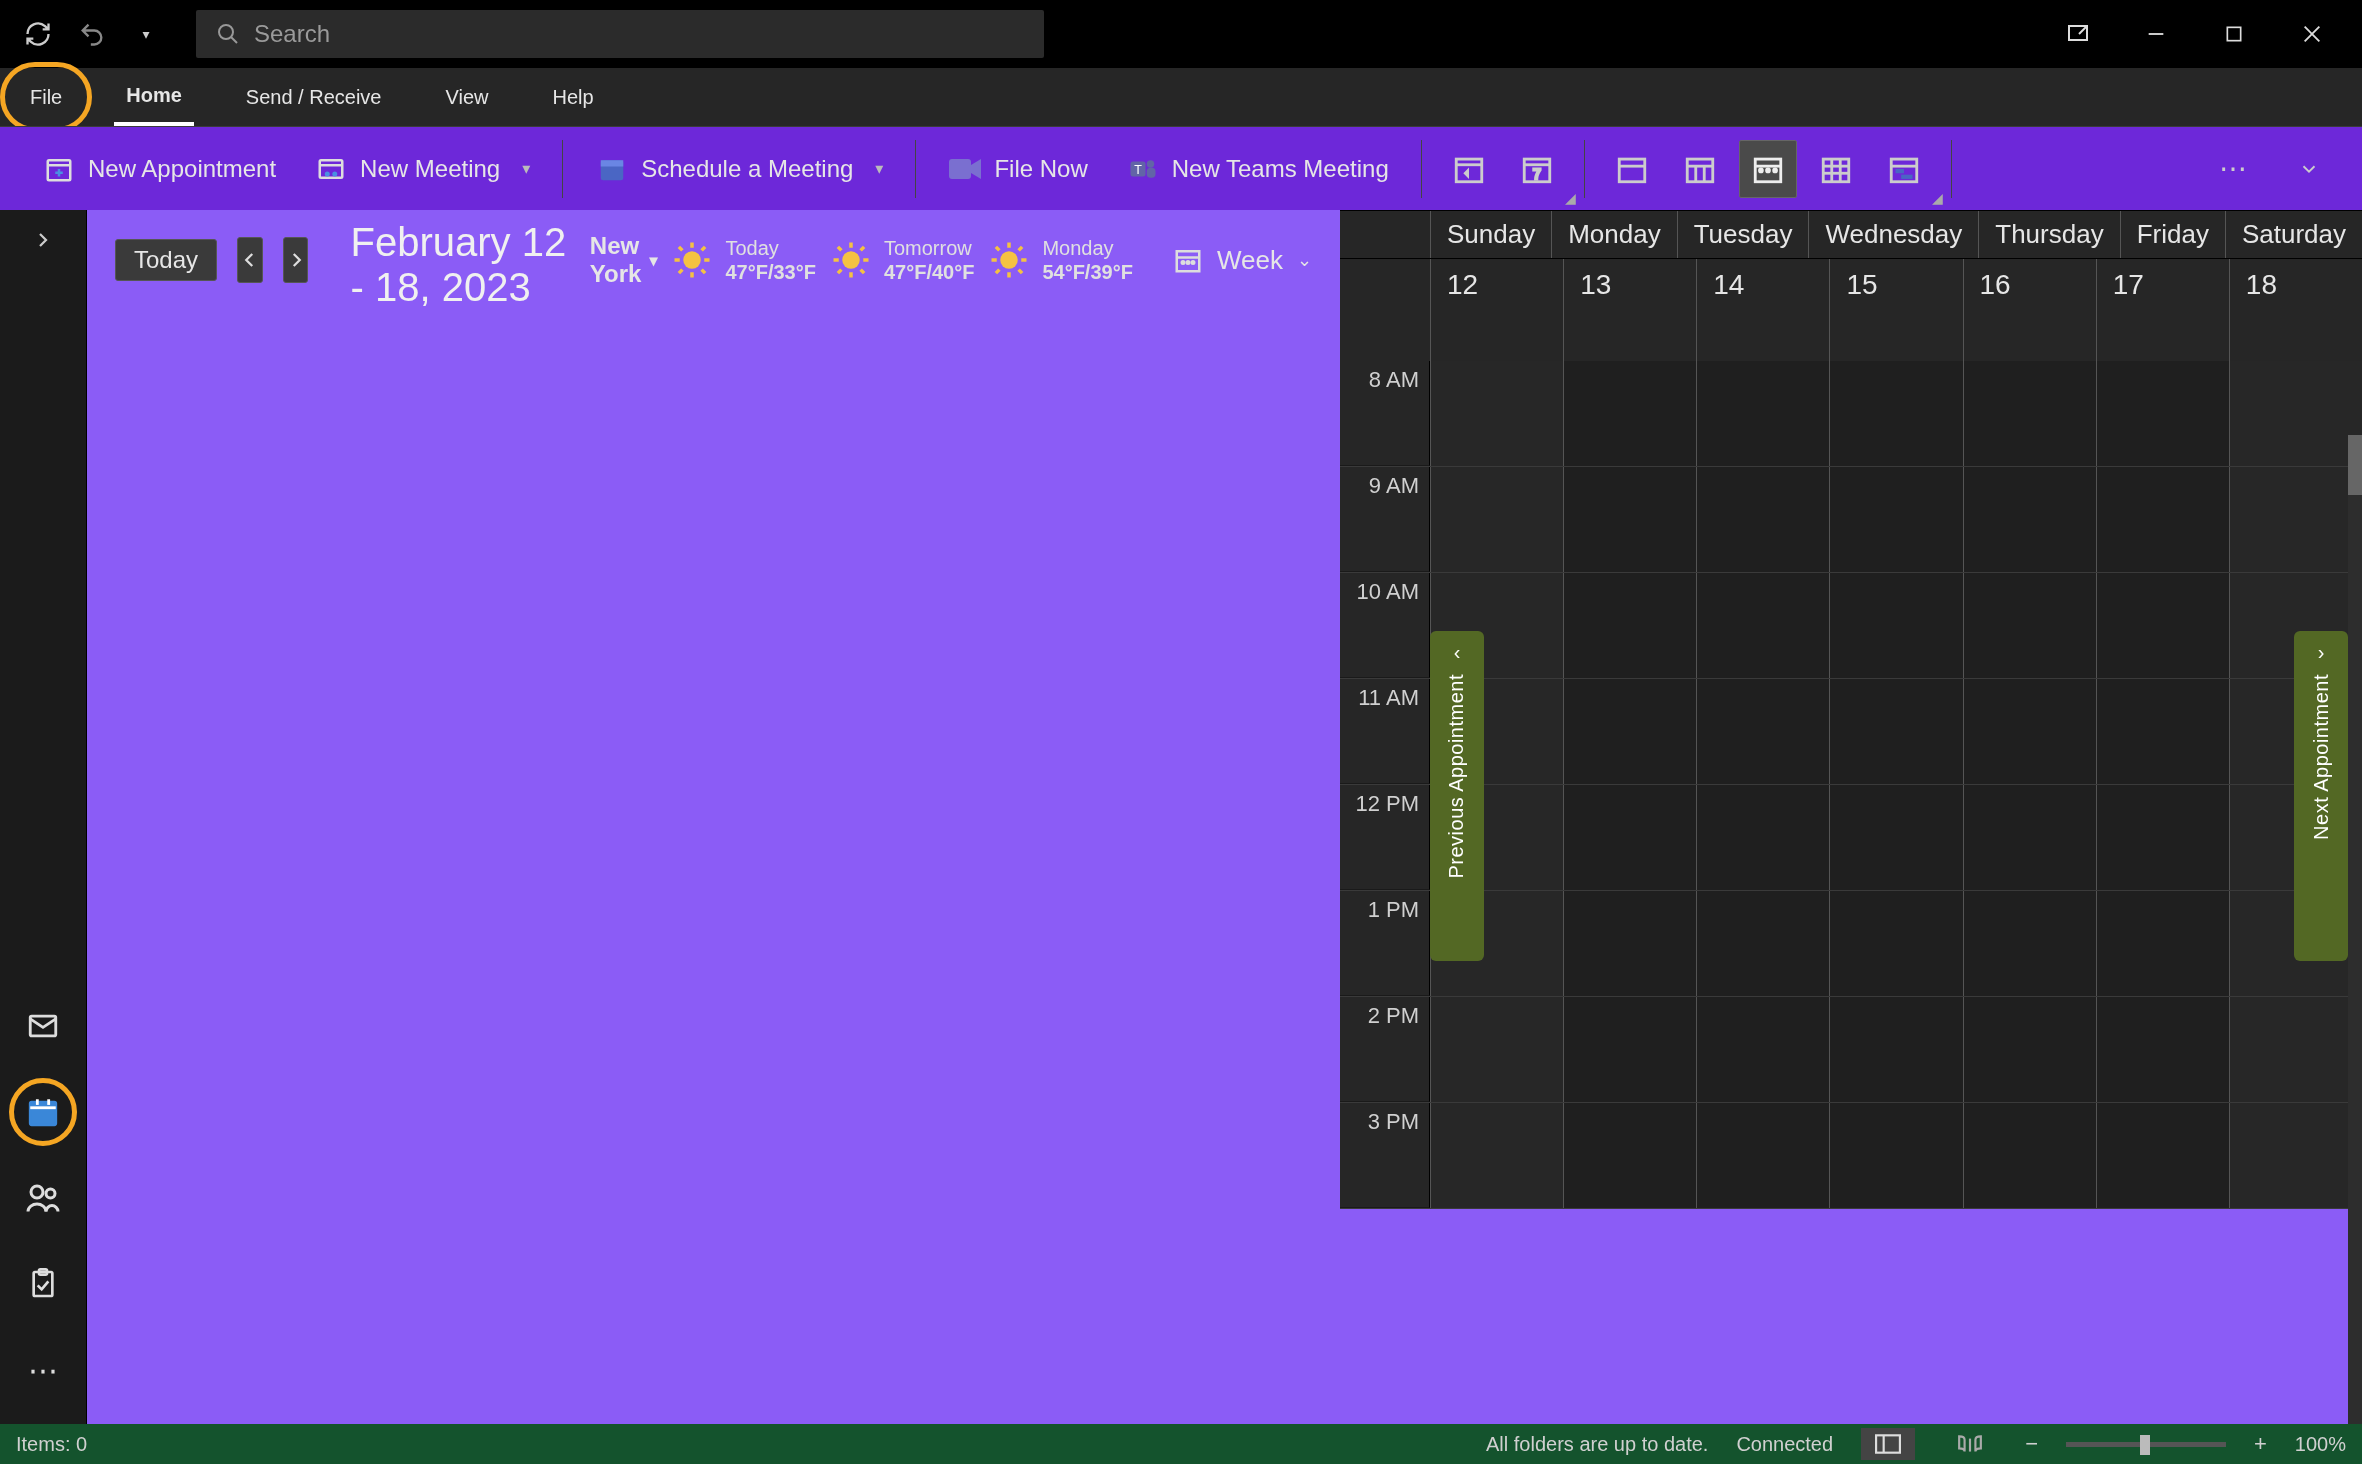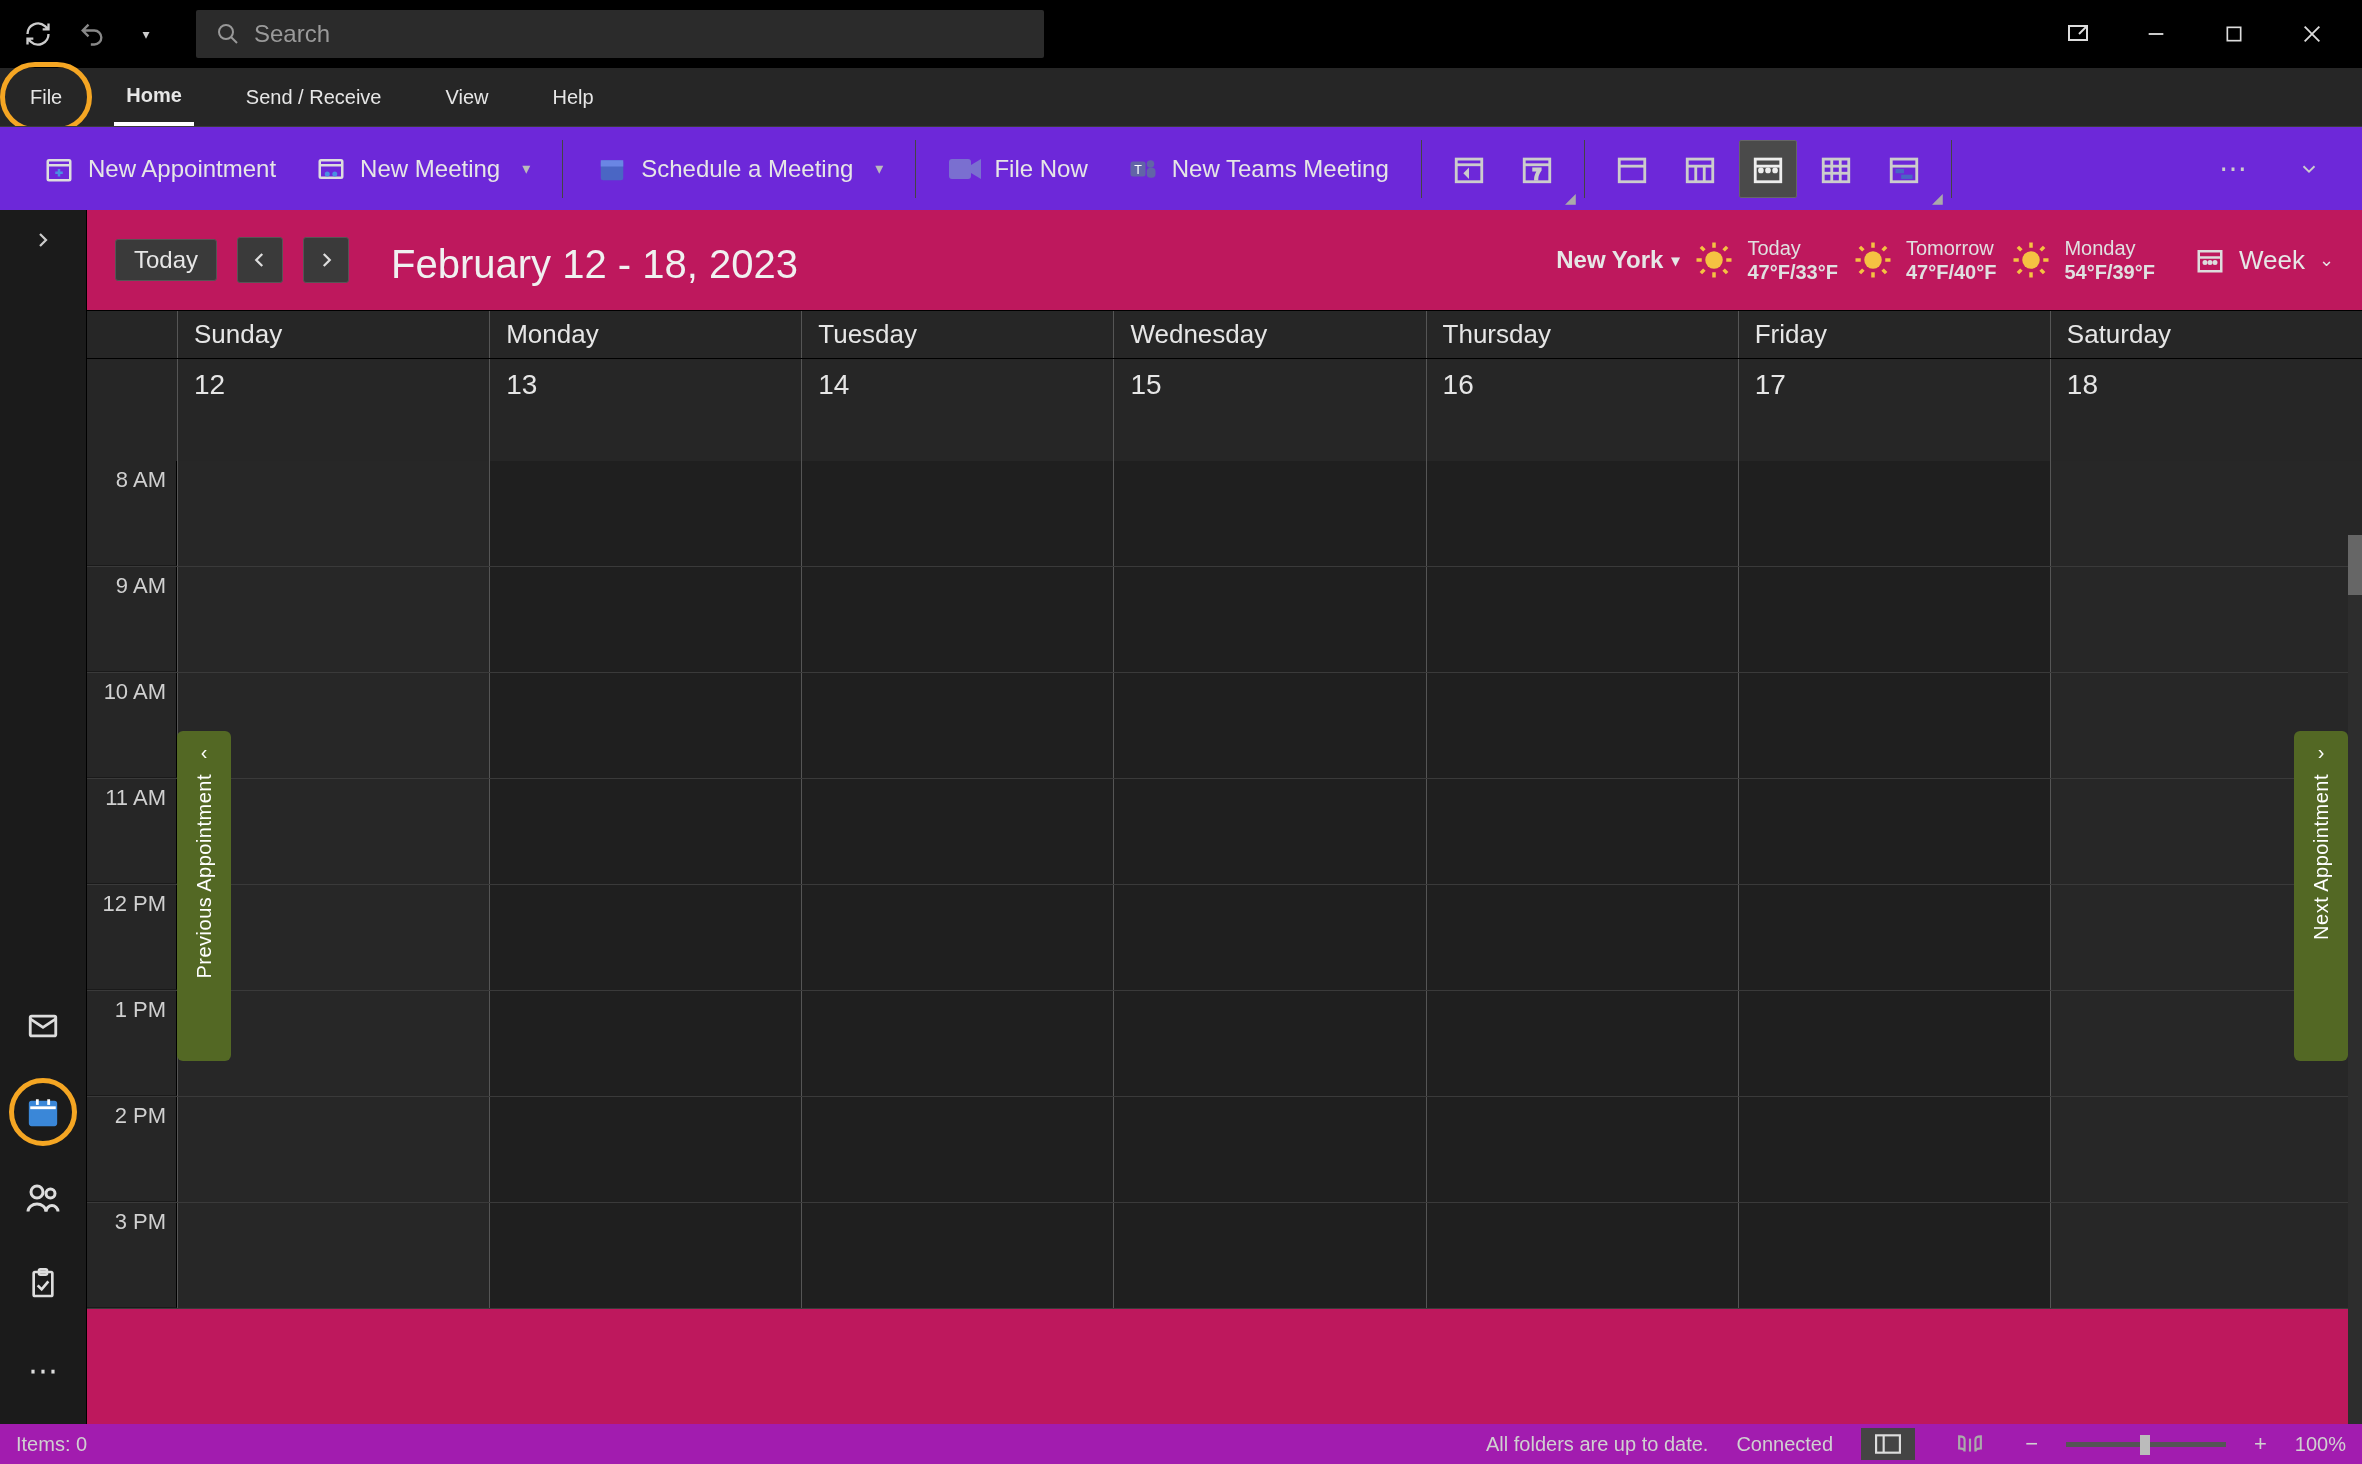--- a/index.html
+++ b/index.html
@@ -39,21 +39,21 @@
   
   .main { display:flex; height: calc(100% - 68px - 58px - 84px - 40px); }
   .leftbar { width:86px; background:#1b1b1b; display:flex; flex-direction:column; }
   .fold-expand { height:60px; display:flex; align-items:center; justify-content:center; color:#ccc;}
   .leftbar-spacer { flex:1; }
   .nav-icons { display:flex; flex-direction:column; gap:38px; align-items:center; padding-bottom:30px;}
   .nav-btn { width:48px; height:48px; display:flex; align-items:center; justify-content:center; color:#e6e6e6;}
   .nav-btn.calendar-active { position:relative; }
   .nav-btn.calendar-active::after { content:""; position:absolute; top:-10px; left:-10px; right:-10px; bottom:-10px; border:5px solid #f5a623; border-radius:999px; }
 
-  .content { flex:1; display:flex; flex-direction:column; background:#be185d; border-left:1px solid #000;}
+  .content { flex:1; display:flex; flex-direction:row; background:#8b5cf6; border-left:1px solid #000;}
   .cal-header { height:100px; display:flex; align-items:center; padding:0 28px; gap:20px; }
   .today-btn { background:#3a3a3a; border:1px solid #555; padding:6px 18px; font-size:24px; border-radius:3px;}
   .navarrow { width:46px; height:46px; background:#3a3a3a; border:1px solid #555; display:flex; align-items:center; justify-content:center; border-radius:3px;}
   .cal-title { font-size:40px; font-weight:400; margin-left:22px; color:#f0f0f0;margin-top:9px;}
   .weather-row { margin-left:auto; display:flex; align-items:center; gap:14px; }
   .city { font-weight:600; font-size:24px; display:flex; align-items:center; gap:8px;}
   .wday { display:flex; align-items:center; gap:12px;}
   .wday .sun { width:42px; height:42px; }
   .wday .wtxt { display:flex; flex-direction:column; line-height:1.2;}
   .wday .wlabel { font-size:20px; color:#e0e0e0;}
@@ -78,21 +78,21 @@
   .prev-appt, .next-appt { position:absolute; width:54px; height:330px; background:#536824; color:#fff; display:flex; flex-direction:column; align-items:center; justify-content:flex-start; border-radius:6px; padding-top:10px;}
   .prev-appt { left:90px; top:260px; }
   .next-appt { right:14px; top:260px; }
   .vert-text { writing-mode: vertical-rl; transform: rotate(180deg); font-size:20px; margin-top:10px; letter-spacing:0.5px;}
   .appt-caret { font-size:20px; }
 
   .scrollbar-v { position:absolute; right:0; top:0; bottom:0; width:14px; background:#2d2d2d;}
   .scrollbar-v .thumb { position:absolute; top:0; width:100%; height:60px; background:#666;}
 
   
-  .statusbar { height:40px; background:#a21caf; display:flex; align-items:center; padding:0 16px; font-size:20px; color:#d0d0d0;}
+  .statusbar { height:40px; background:#14532d; display:flex; align-items:center; padding:0 16px; font-size:20px; color:#d0d0d0;}
   .statusbar .right { margin-left:auto; display:flex; align-items:center; gap:28px;}
   .layout-toggle { width:54px; height:32px; display:flex; align-items:center; justify-content:center; }
   .layout-toggle.active { background:#444; }
   .zoom-slider { width:160px; height:5px; background:#555; position:relative; }
   .zoom-slider .zthumb { position:absolute; top:-7px; left:74px; width:10px; height:20px; background:#bbb;}
 
   svg { display:block; }
 </style>
 </head>
 <body>

